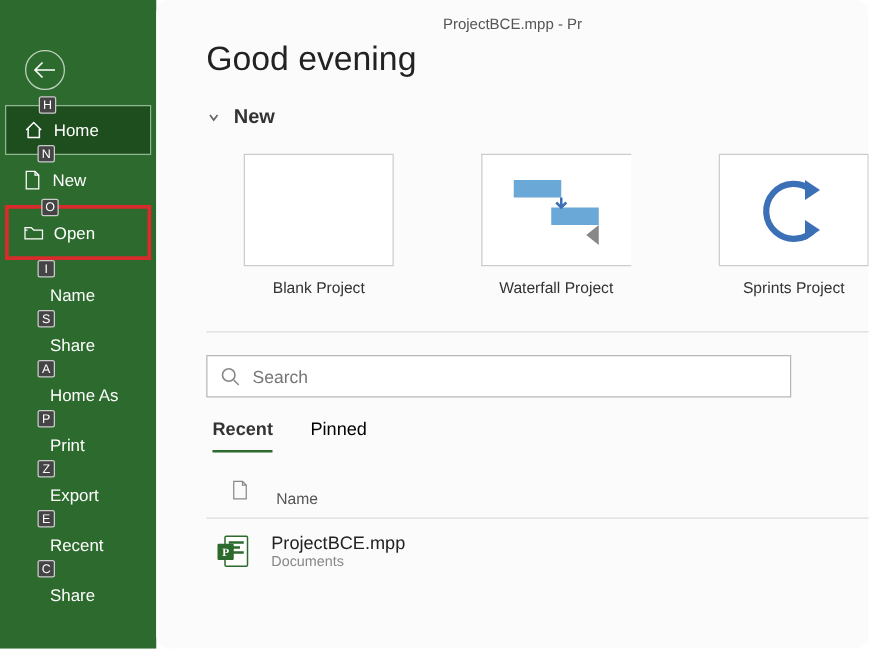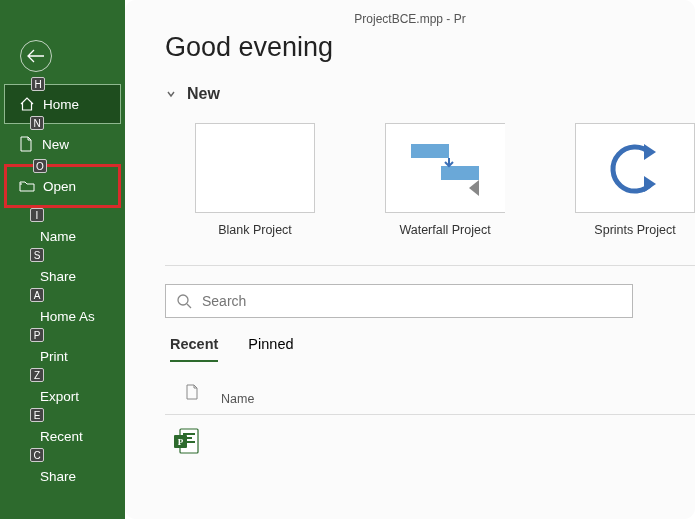--- a/index.html
+++ b/index.html
@@ -187,14 +187,18 @@
     <div class="file-icon">
       <svg width="30" height="30" viewBox="0 0 30 30">
         <rect x="8" y="3" width="18" height="24" rx="1" fill="#fff" stroke="#2d6a2d" stroke-width="1.2"></rect>
         <rect x="11" y="7" width="12" height="2" fill="#2d6a2d"></rect>
         <rect x="11" y="11" width="9" height="2" fill="#2d6a2d"></rect>
         <rect x="11" y="15" width="12" height="2" fill="#2d6a2d"></rect>
         <rect x="2" y="9" width="13" height="13" rx="1" fill="#2d6a2d"></rect>
         <text x="8.5" y="19" text-anchor="middle" fill="#fff" font-size="9" font-family="Segoe UI" font-weight="600">P</text>
       </svg>
     </div>
+    <div class="file-info">
+      <span class="file-name">ProjectBCE.mpp</span>
+      <span class="file-loc">Documents</span>
+    </div>
   </div>
 </div>
 
 </body></html>

